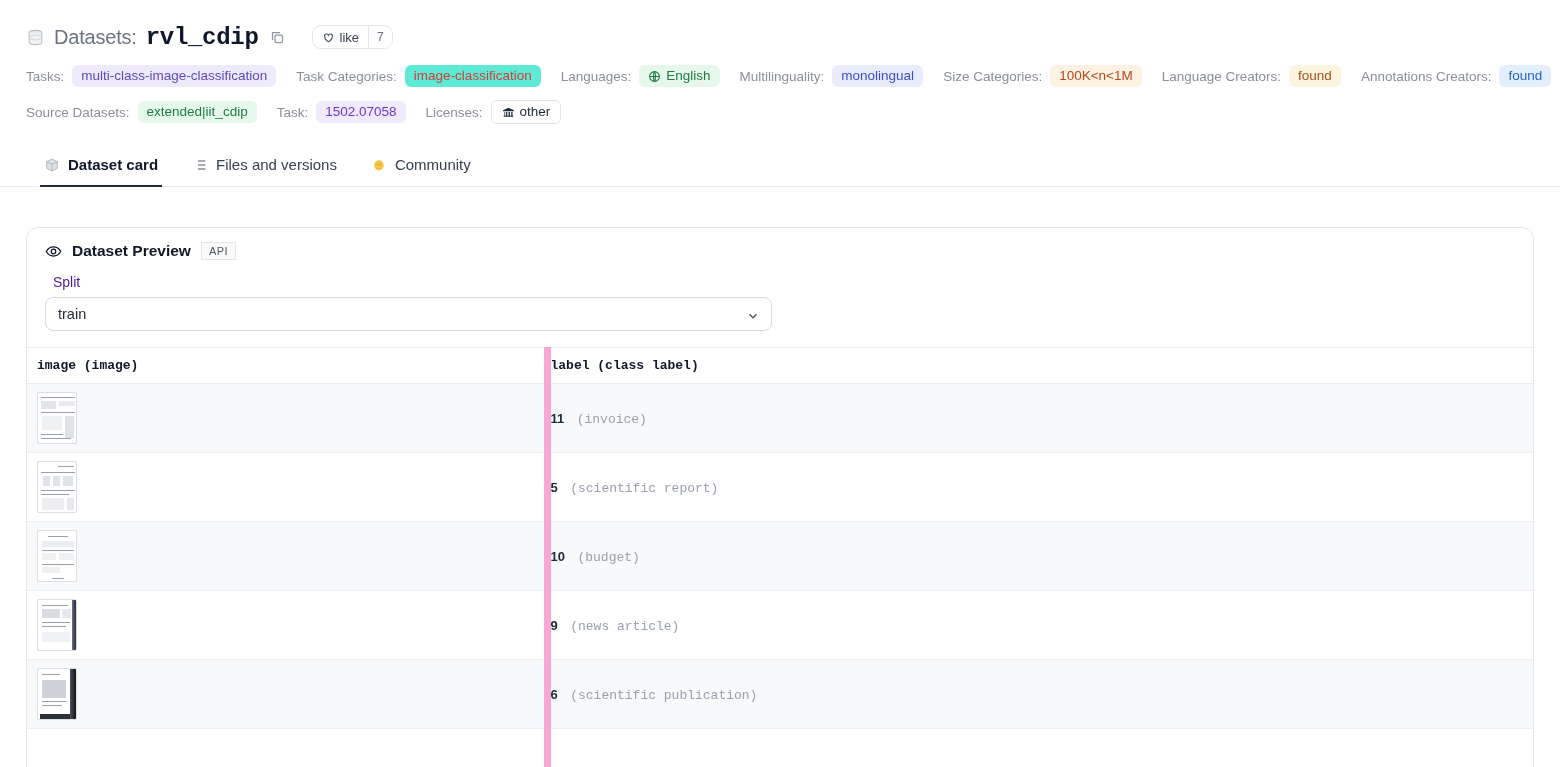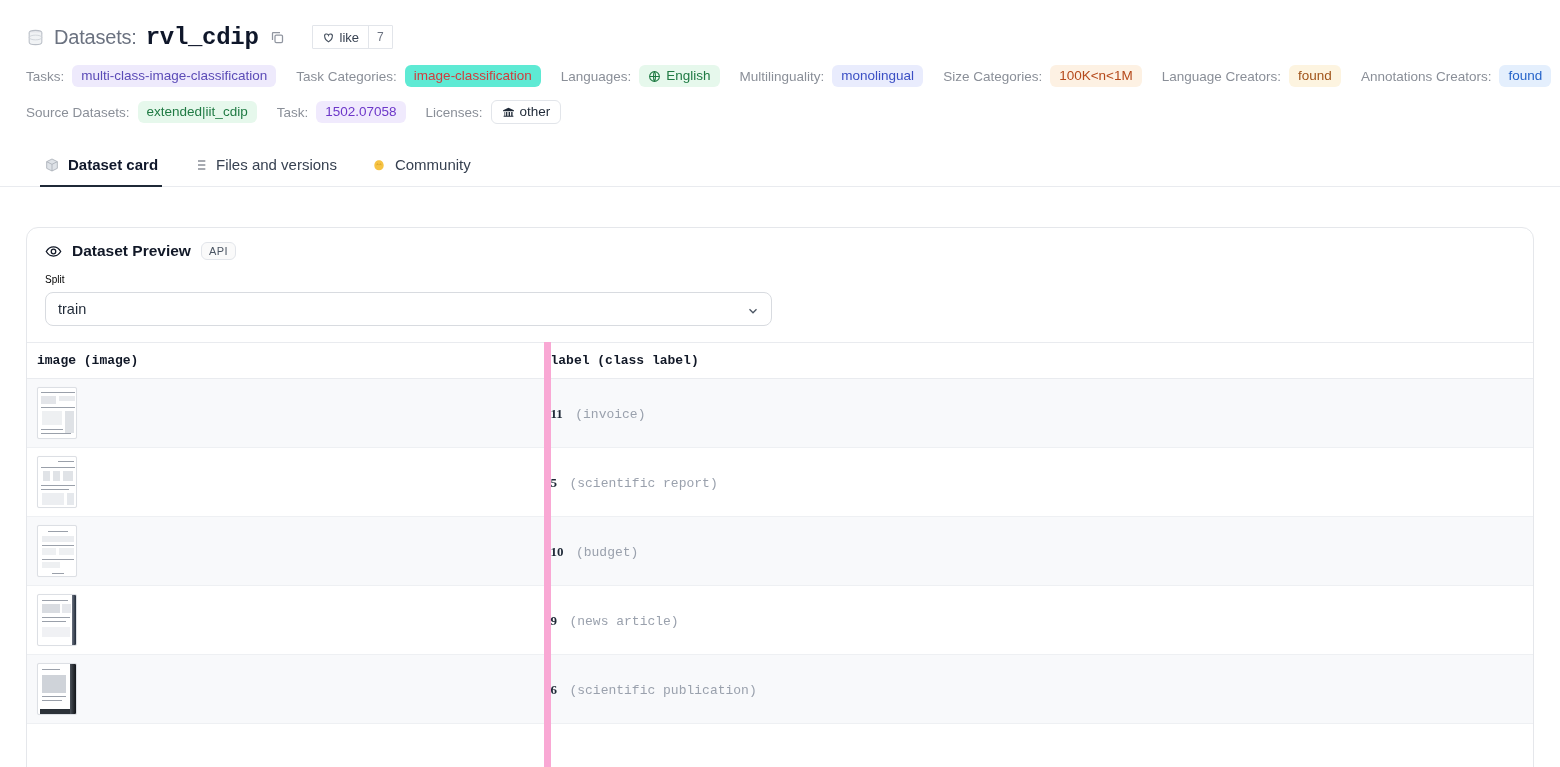--- a/index.html
+++ b/index.html
@@ -21,21 +21,21 @@
     font-size: 20px; font-weight: normal; color: #6b7280;
     letter-spacing: -0.2px;
   }
   .title-name {
     font-size: 24px; font-weight: bold; color: #0f172a;
     font-family: "Liberation Mono", monospace; letter-spacing: -0.3px;
   }
   .copy-icon { width: 15px; height: 15px; display: block; margin-left: 2px; opacity: .75; }
   .like-pill {
     display: inline-flex; align-items: stretch; margin-left: 18px;
-    border: 1px solid #e2e5ea; border-radius: 1px; overflow: hidden;
+    border: 1px solid #e2e5ea; border-radius: 9px; overflow: hidden;
     background: #fff; height: 24px;
   }
   .like-main {
     display: flex; align-items: center; gap: 5px;
     padding: 0 9px; font-size: 13px; color: #374151;
   }
   .heart-icon { width: 13px; height: 13px; display: block; }
   .like-count {
     display: flex; align-items: center; padding: 0 8px;
     border-left: 1px solid #e2e5ea; font-size: 12px; color: #6b7280;
@@ -76,24 +76,24 @@
     position: absolute; left: 26px; top: 227px;
     width: 1508px; height: 616px;
     border: 1px solid #e5e7eb; border-radius: 12px;
     background: #fff; overflow: hidden;
   }
   .card-head { padding: 14px 18px 0 18px; }
   .card-title-row { display: flex; align-items: center; gap: 10px; }
   .eye-icon { width: 17px; height: 17px; display: block; }
   .card-title { font-size: 15.5px; font-weight: bold; color: #111827; }
   .api-badge {
-    border: 1px solid #e2e5ea; border-radius: 6px; background: #fafafa;
+    border: 1px solid #e2e5ea; border-radius: 0; background: #fafafa;
     font-size: 11px; color: #4b5563; padding: 2px 7px; letter-spacing: .4px;
   }
-  .split-label { font-size: 10px; color: #000000; margin: 14px 0 7px 0; }
+  .split-label { font-size: 14px; color: #4c1d95; margin: 14px 0 7px 8px; }
   .split-select {
     position: relative; width: 727px; height: 34px;
     border: 1px solid #d8dbe0; border-radius: 8px; background: #fff;
     display: flex; align-items: center; padding: 0 12px;
     font-size: 14.5px; color: #1f2937; cursor: pointer;
   }
   .chev { position: absolute; right: 11px; top: 11px; width: 14px; height: 14px; }
 
   
   .table { margin-top: 16px; width: 100%; border-collapse: collapse; table-layout: fixed; }
@@ -104,21 +104,21 @@
     border-bottom: 1px solid #e9ebef; background: #fff;
   }
   .table th.c1, .table td.c1 { width: 520px; padding-left: 10px; }
   .table th.c2, .table td.c2 { border-left: 7px solid #f9a8d4; padding-left: 0; }
   .table td {
     border-bottom: 1px solid #eef0f3; vertical-align: middle;
     padding: 8px 10px; height: 65px;
   }
   .table tr.alt td { background: #f8f9fb; }
   .lbl-num {
-    font-family: Liberation Serif, serif; font-size: 13px;
+    font-family: Liberation Sans, sans-serif; font-size: 13px;
     font-weight: bold; color: #1f2937;
   }
   .lbl-name {
     font-family: "Liberation Mono", monospace; font-size: 13px;
     color: #9aa1ad; margin-left: 8px;
   }
 
   
   .thumb {
     width: 40px; height: 52px; background: #fff;

